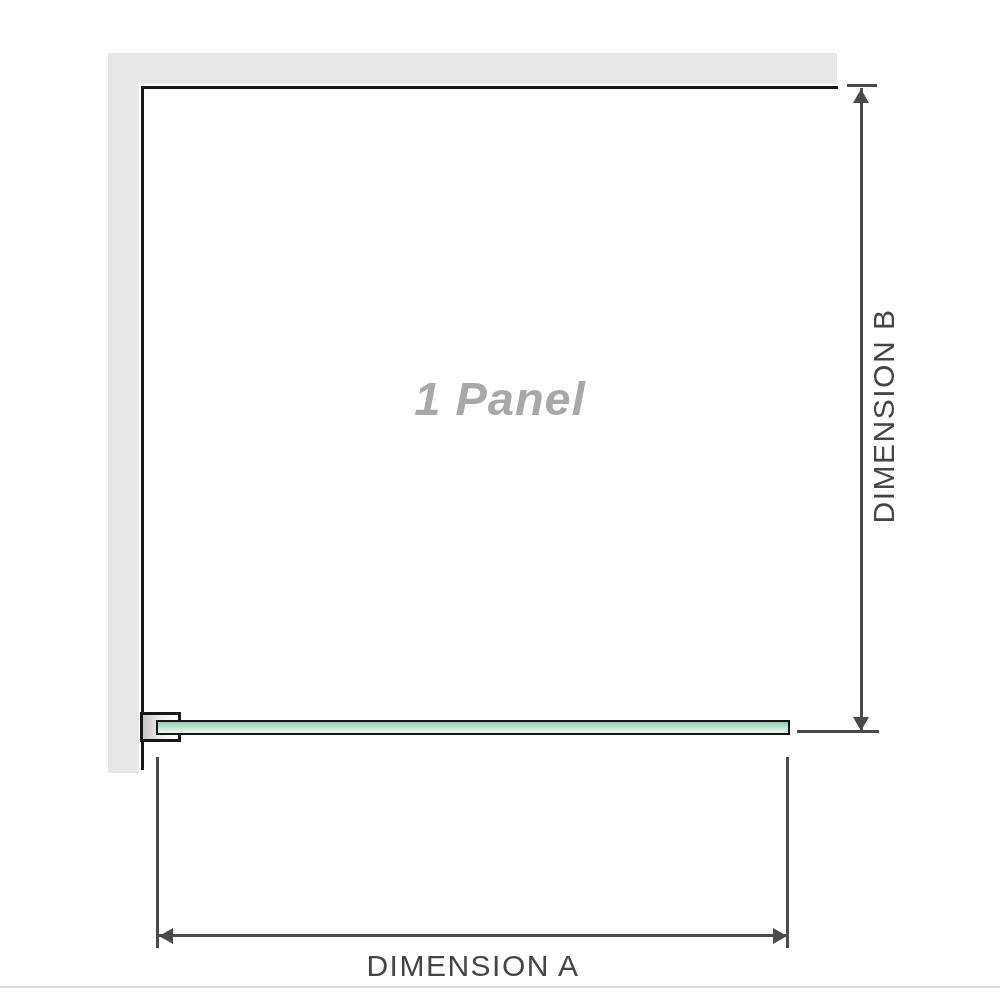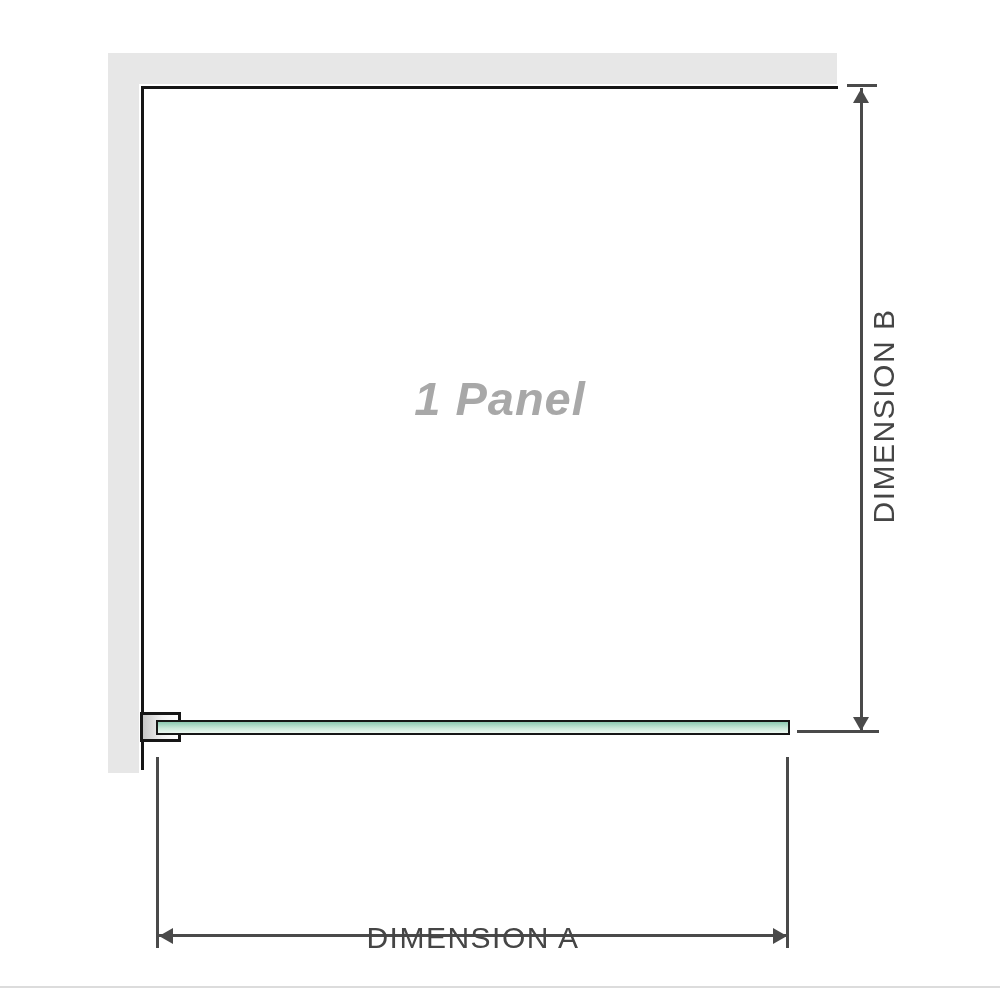--- a/index.html
+++ b/index.html
@@ -87,21 +87,21 @@
 
   .dim-a-ext-left  { left: 156px; top: 757px; width: 3px; height: 191px; }
   .dim-a-ext-right { left: 786px; top: 757px; width: 3px; height: 191px; }
   .dim-a-line      { left: 159px; top: 934px; width: 628px; height: 3px; }
 
   .dim-label {
     position: absolute; color: var(--dimension-text);
     font-size: 30px; font-weight: 400; letter-spacing: 1.5px;
     text-align: center; white-space: nowrap;
   }
-  .dim-a-label { left: 273px; top: 920px; width: 400px; height: 36px; line-height: 36px; }
+  .dim-a-label { left: 273px; top: 948px; width: 400px; height: 36px; line-height: 36px; }
   .dim-b-label {
     left: 684px; top: 398px; width: 400px; height: 36px; line-height: 36px;
     transform: rotate(-90deg); transform-origin: center;
   }
 
   
   .floor-line { position: absolute; left: 0; top: 986px; width: 1000px; height: 2px; background: var(--baseline); }
 </style>
 </head>
 <body>

